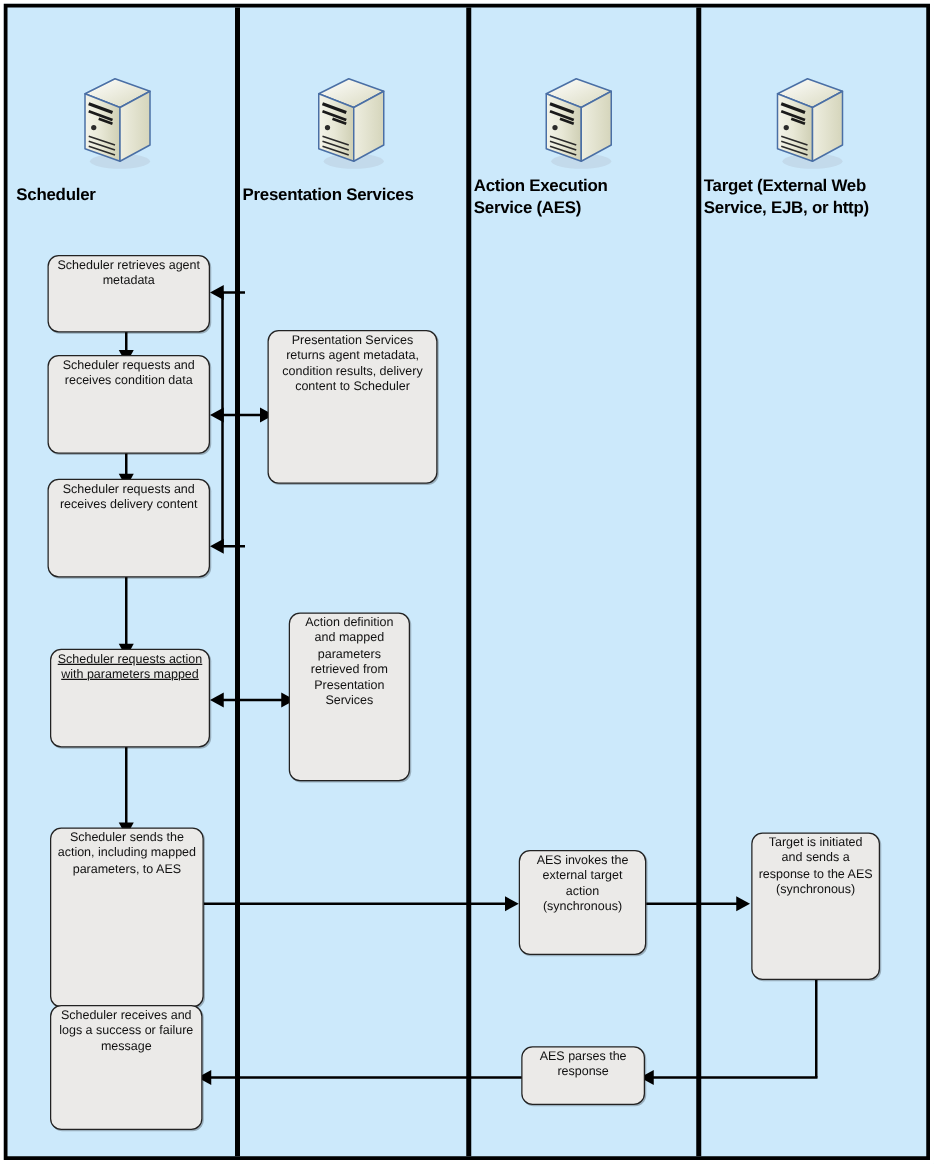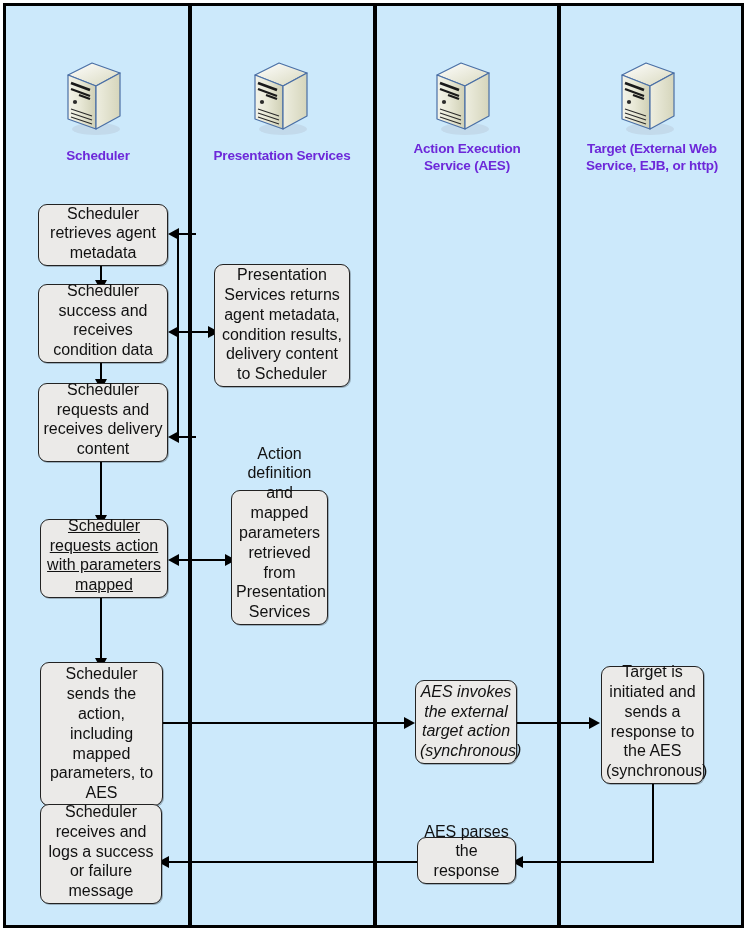--- a/index.html
+++ b/index.html
@@ -29,45 +29,45 @@
   }
   .lane-divider {
     position: absolute;
     top: 0;
     width: 4px;
     height: 100%;
     background: #000000;
   }
   .lane-header {
     position: absolute;
-    text-align: center;
+    text-align: left;
     font-weight: bold;
     font-size: 13.5px;
-    color: #6d28d9;
+    color: #000000;
     line-height: 1.25;
     letter-spacing: -0.2px;
   }
   
   .server-icon {
     position: absolute;
     width: 62px;
     height: 78px;
   }
   
   .node {
     position: absolute;
     background: #ebeae8;
     border: 1.6px solid #222222;
     border-radius: 9px;
     box-sizing: border-box;
     display: flex;
-    align-items: flex-end;
+    align-items: flex-start;
     justify-content: center;
     text-align: center;
-    font-size: 16px;
+    font-size: 10px;
     line-height: 1.24;
     color: #111111;
     padding: 2px 4px;
     box-shadow: 1px 1px 0 rgba(0,0,0,0.25);
   }
   .node span { display: block; width: 100%; }
   
   .conn-v {
     position: absolute;
     width: 2px;
@@ -235,21 +235,21 @@
     <div class="arrow arrow-left" style="left:506px; top:850px;"></div>
 
     <div class="conn-h" style="left:162px; top:855px; width:252px;"></div>
     <div class="arrow arrow-left" style="left:152px; top:850px;"></div>
 
     <div class="node" style="left:32px; top:198px; width:130px; height:62px;">
       <span>Scheduler retrieves agent metadata</span>
     </div>
 
     <div class="node" style="left:32px; top:278px; width:130px; height:79px;">
-      <span>Scheduler success and receives condition data</span>
+      <span>Scheduler requests and receives condition data</span>
     </div>
 
     <div class="node" style="left:32px; top:377px; width:130px; height:79px;">
       <span>Scheduler requests and receives delivery content</span>
     </div>
 
     <div class="node" style="left:34px; top:513px; width:128px; height:79px;text-decoration:underline;">
       <span>Scheduler requests action with parameters mapped</span>
     </div>
 
@@ -262,21 +262,21 @@
     </div>
 
     <div class="node" style="left:208px; top:258px; width:136px; height:123px;">
       <span>Presentation Services returns agent metadata, condition results, delivery content to Scheduler</span>
     </div>
 
     <div class="node" style="left:225px; top:484px; width:97px; height:135px;">
       <span>Action definition and mapped parameters retrieved from Presentation Services</span>
     </div>
 
-    <div class="node" style="left:409px; top:674px; width:102px; height:84px;font-style:italic;">
+    <div class="node" style="left:409px; top:674px; width:102px; height:84px;">
       <span>AES invokes the external target action (synchronous)</span>
     </div>
 
     <div class="node" style="left:411px; top:831px; width:99px; height:47px;">
       <span>AES parses the response</span>
     </div>
 
     <div class="node" style="left:595px; top:660px; width:103px; height:118px;">
       <span>Target is initiated and sends a response to the AES (synchronous)</span>
     </div>

